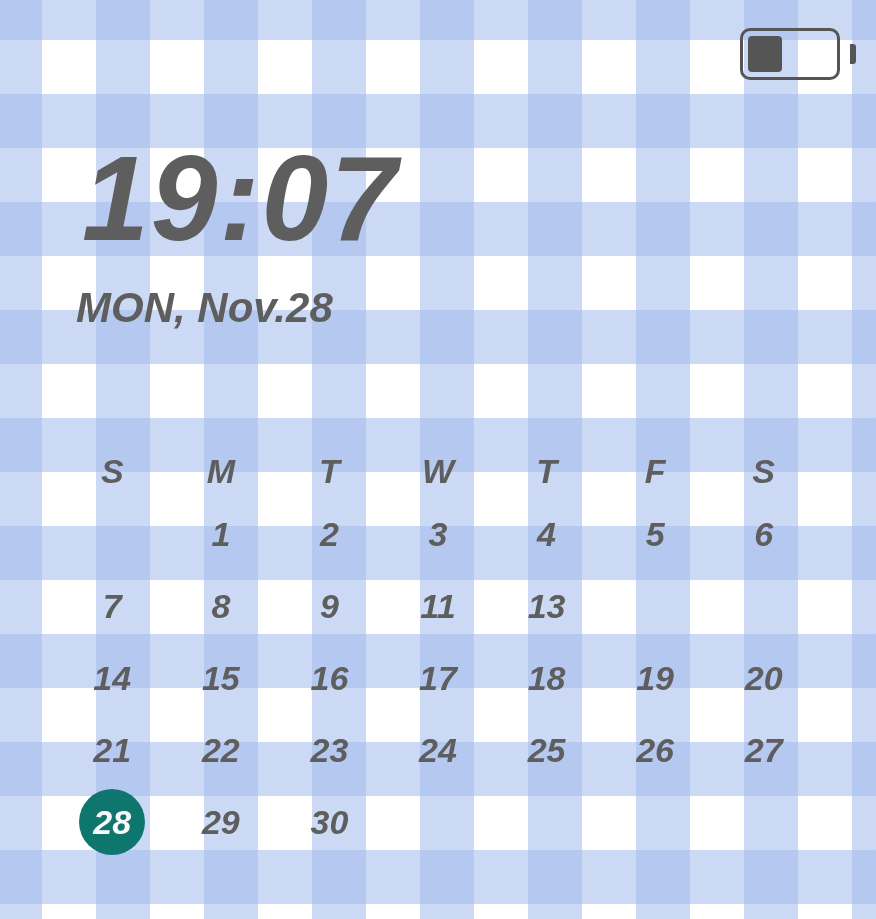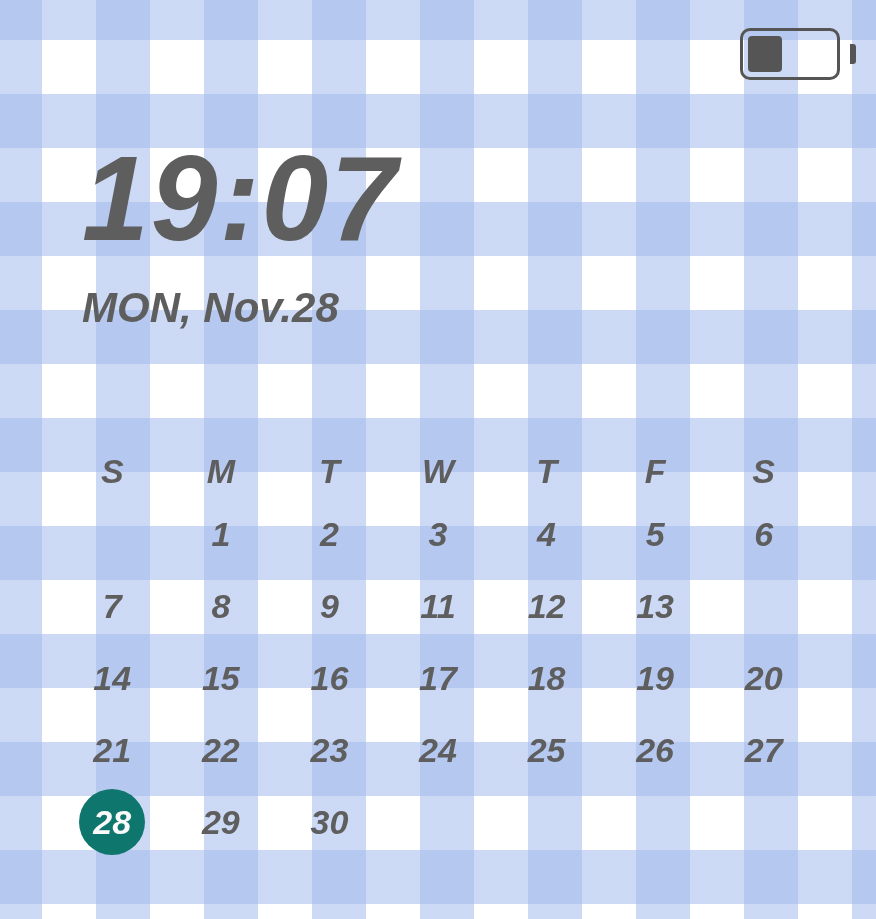--- a/index.html
+++ b/index.html
@@ -59,21 +59,21 @@
   
   .clock {
     position: absolute;
     left: 82px; top: 138px;
     font-size: 120px;
     line-height: 1;
     letter-spacing: 2px;
   }
   .date {
     position: absolute;
-    left: 82px; top: 284px;
+    left: 76px; top: 284px;
     font-size: 42px;
   }
   
   .calendar {
     position: absolute;
     left: 58px; right: 58px;
     top: 438px;
   }
   .row {
     display: grid;
@@ -175,23 +175,20 @@
           <div class="cell">
             <span>8</span>
           </div>
           <div class="cell">
             <span>9</span>
           </div>
           <div class="cell">
             <span>11</span>
           </div>
           <div class="cell">
-            <span>12</span>
-          </div>
-          <div class="cell">
             <span>13</span>
           </div>
         </div>
         <div class="row">
           <div class="cell">
             <span>14</span>
           </div>
           <div class="cell">
             <span>15</span>
           </div>

